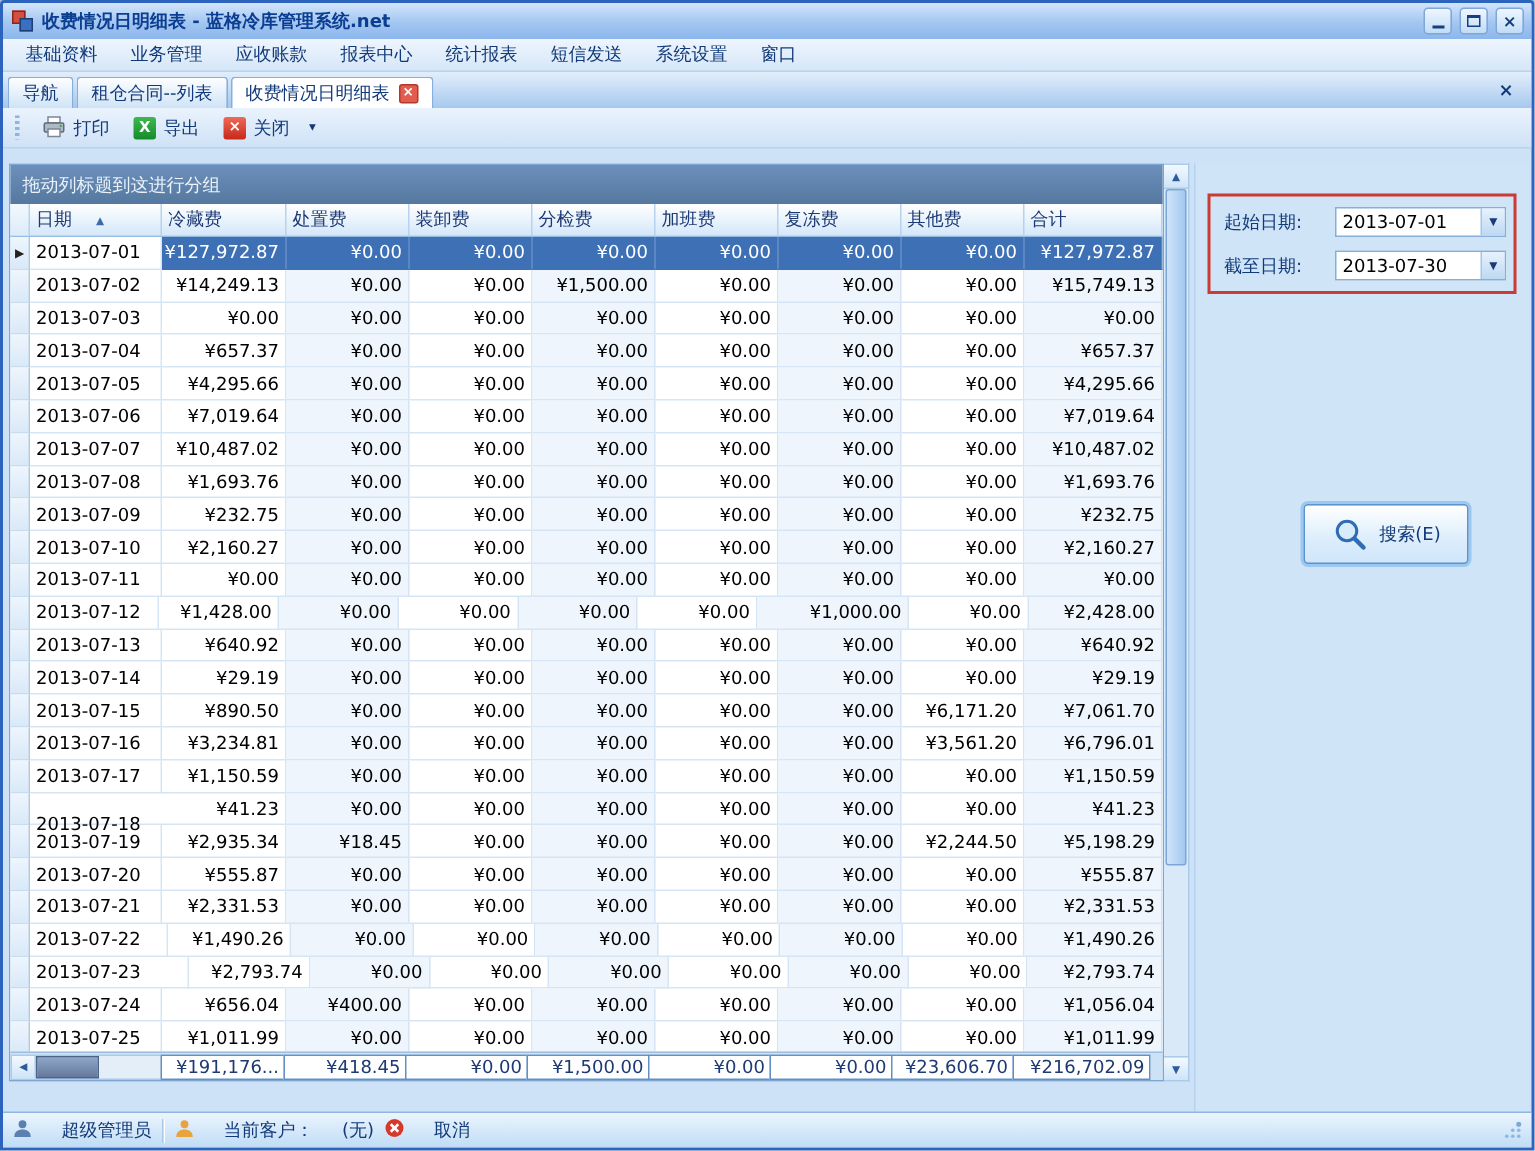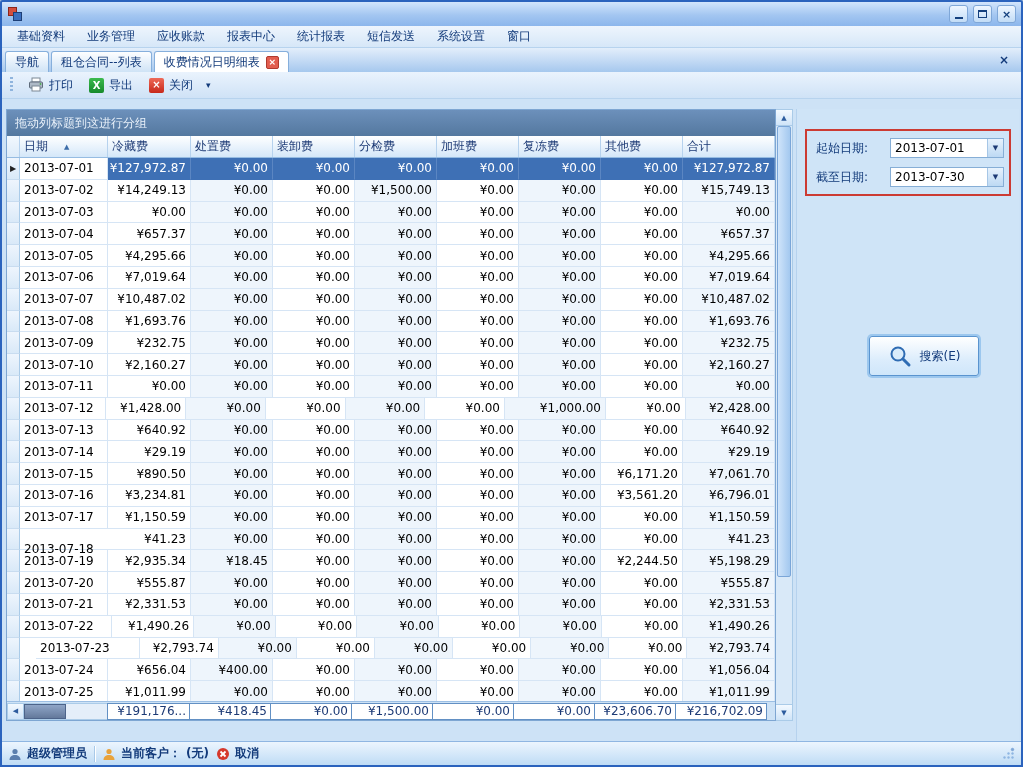--- a/index.html
+++ b/index.html
@@ -101,34 +101,35 @@
   .combo { flex:1; height:20px; background:#fff; border:1px solid #86aed6; display:flex; align-items:stretch; }
   .combo .val { flex:1; padding-left:4px; display:flex; align-items:center; color:#000; }
   .combo .arrow { width:16px; background:linear-gradient(#e7f2fd,#bdd9f3); border-left:1px solid #a6c6e6;
     display:flex; align-items:center; justify-content:center; font-size:7px; color:#1d3a75; }
   .search-btn { margin:140px 40px 0 auto; width:110px; height:40px; display:flex; align-items:center; justify-content:center;
     gap:8px; background:linear-gradient(#ffffff,#dcedfc 60%,#cfe6fa); border:1px solid #5a94cf; border-radius:3px;
     box-shadow:0 0 0 2px #9cc7ee; color:#123a7a; font-size:12px; cursor:default; }
   
   .statusbar { height:24px; flex:0 0 24px; background:linear-gradient(#ecf5fe,#bfdcf5);
     border-top:1px solid #8fb6e2; display:flex; align-items:center; padding:0 6px; gap:7px; color:#123a7a; }
-  .sb-item { display:flex; align-items:center; gap:5px;font-weight:bold; }
+  .sb-item { display:flex; align-items:flex-start; gap:19px; }
   .sb-sep { width:1px; height:16px; background:#a9c9e8; box-shadow:1px 0 0 #fff; }
   .sb-spacer { flex:1; }
 </style>
 </head>
 <body>
 
 <div class="window">
 
   <div class="titlebar">
     <span class="app-icon">
         <span class="sq1"></span>
         <span class="sq2"></span>
       </span>
+    <span class="title-text">收费情况日明细表 - 蓝格冷库管理系统.net</span>
     <span class="tb-spacer"></span>
     <span class="winbtn">
         <span class="min-shape"></span>
       </span>
     <span class="winbtn">
         <span class="max-shape"></span>
       </span>
     <span class="winbtn">
         <span>×</span>
       </span>
@@ -478,21 +479,21 @@
               <div class="cell num band" style="width: 82px;">¥0.00</div>
               <div class="cell num" style="width: 82px;">¥0.00</div>
               <div class="cell num band" style="width: 82px;">¥0.00</div>
               <div class="cell num" style="width: 82px;">¥0.00</div>
               <div class="cell num band" style="width: 82px;">¥0.00</div>
               <div class="cell num" style="width: 82px;">¥0.00</div>
               <div class="cell num band" style="width: 92px;">¥1,490.26</div>
             </div>
             <div class="grow">
               <div class="ind"></div>
-              <div class="cell date" style="width: 109px; margin-left: 16px;">2013-07-23</div>
+              <div class="cell date" style="width: 109px;">2013-07-23</div>
               <div class="cell num" style="width: 83px;">¥2,793.74</div>
               <div class="cell num band" style="width: 82px;">¥0.00</div>
               <div class="cell num" style="width: 82px;">¥0.00</div>
               <div class="cell num band" style="width: 82px;">¥0.00</div>
               <div class="cell num" style="width: 82px;">¥0.00</div>
               <div class="cell num band" style="width: 82px;">¥0.00</div>
               <div class="cell num" style="width: 82px;">¥0.00</div>
               <div class="cell num band" style="width: 92px;">¥2,793.74</div>
             </div>
             <div class="grow">

